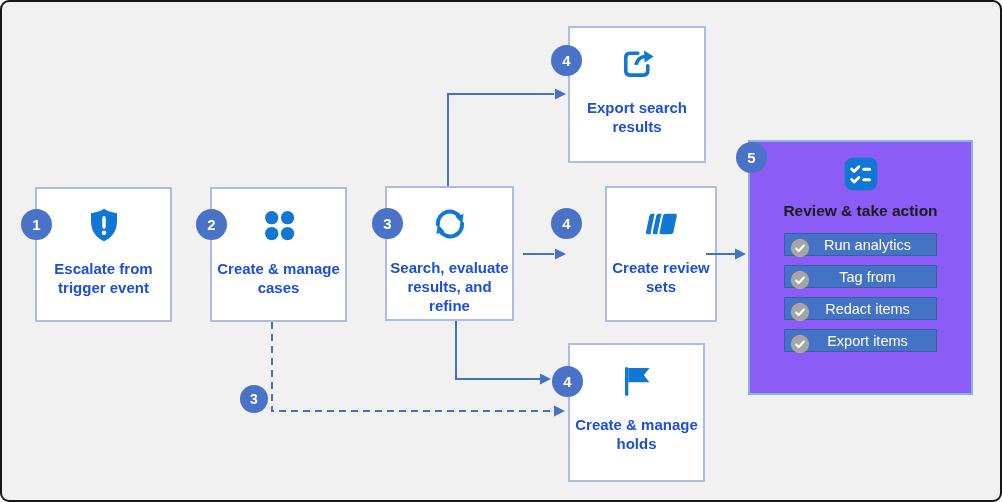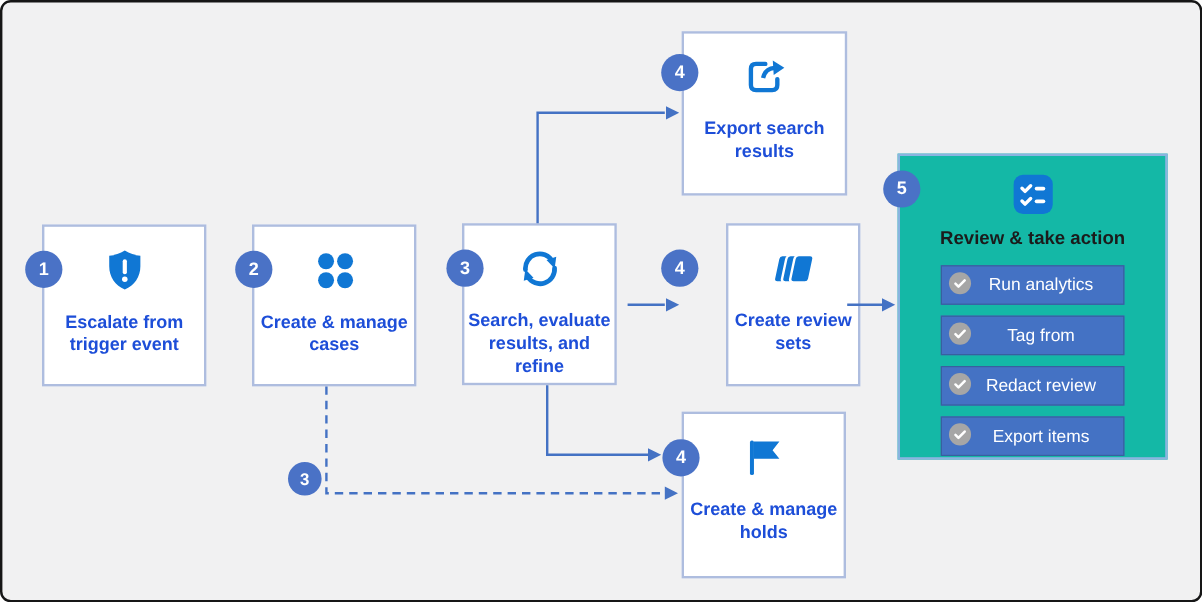--- a/index.html
+++ b/index.html
@@ -66,23 +66,23 @@
   .badge-1 { left: 19px;  top: 207px; }
   .badge-2 { left: 194px; top: 207px; }
   .badge-3 { left: 370px; top: 206px; }
   .badge-4a { left: 549px; top: 43px; }
   .badge-4b { left: 549px; top: 206px; }
   .badge-4c { left: 550px; top: 364px; }
   .badge-5  { left: 734px; top: 140px; }
   .badge-branch { left: 238px; top: 383px; }
   .panel {
     position: absolute;
-    left: 746px; top: 126px;
+    left: 746px; top: 138px;
     width: 225px; height: 255px;
-    background: #14b8a6;
+    background: #8b5cf6;
     border: 2px solid #8ab4e0;
     display: flex;
     flex-direction: column;
     align-items: center;
     padding-top: 15px;
   }
   .panel-icon { width: 34px; height: 34px; }
   .panel-icon svg { width: 100%; height: 100%; display: block; }
   .panel-title {
     margin-top: 11px;
@@ -92,21 +92,21 @@
   }
   .panel-actions {
     margin-top: 13px;
     display: flex;
     flex-direction: column;
     gap: 9px;
   }
   .action-btn {
     position: relative;
     width: 153px;
-    height: 33px;
+    height: 23px;
     background: #4472c4;
     border: 1px solid #38609f;
     display: flex;
     align-items: center;
     justify-content: center;
   }
   .action-check {
     position: absolute;
     left: 5px; top: 4px;
     width: 20px; height: 20px;
@@ -230,21 +230,21 @@
         </span>
         <span class="action-label">Tag from</span>
       </div>
       <div class="action-btn">
         <span class="action-check">
           <svg viewBox="0 0 20 20">
               <circle cx="10" cy="10" r="9.2" fill="#a6a6a6"></circle>
               <path d="M6.2 10.4 L 8.7 12.9 L 13.9 7.6" stroke="#ffffff" stroke-width="2.1" fill="none" stroke-linecap="round" stroke-linejoin="round"></path>
             </svg>
         </span>
-        <span class="action-label">Redact review</span>
+        <span class="action-label">Redact items</span>
       </div>
       <div class="action-btn">
         <span class="action-check">
           <svg viewBox="0 0 20 20">
               <circle cx="10" cy="10" r="9.2" fill="#a6a6a6"></circle>
               <path d="M6.2 10.4 L 8.7 12.9 L 13.9 7.6" stroke="#ffffff" stroke-width="2.1" fill="none" stroke-linecap="round" stroke-linejoin="round"></path>
             </svg>
         </span>
         <span class="action-label">Export items</span>
       </div>

